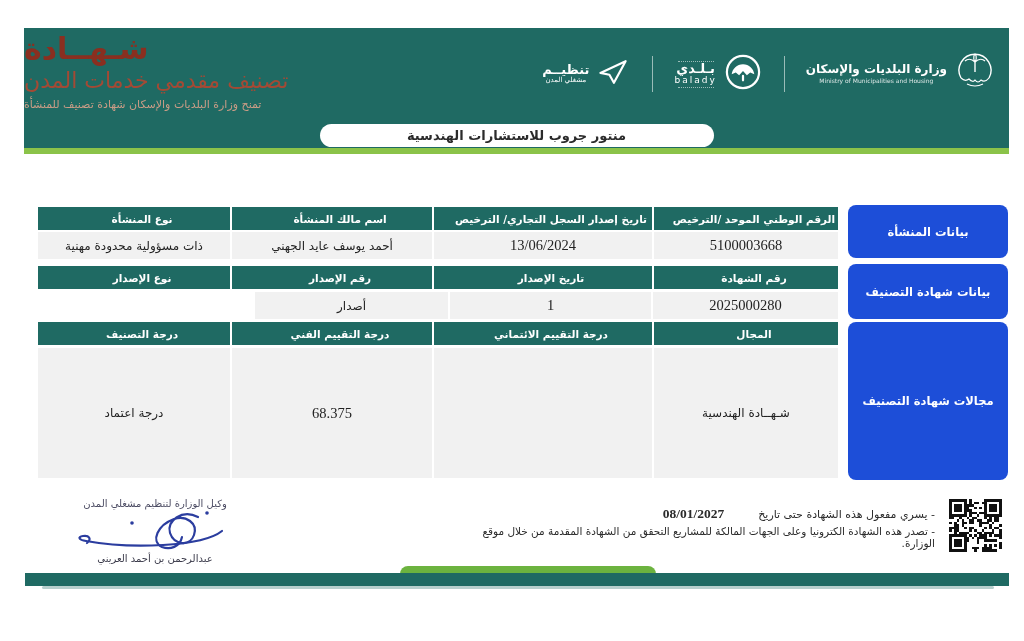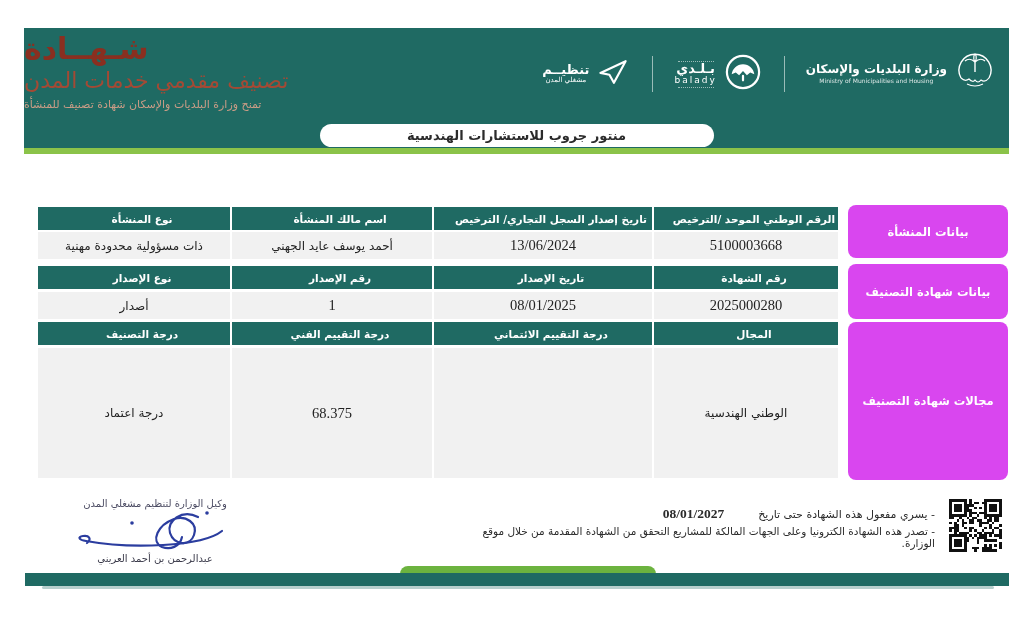--- a/index.html
+++ b/index.html
@@ -30,21 +30,21 @@
   
   .band-table{position:absolute;left:38px;width:800px;direction:rtl;}
   .trow{display:flex;gap:2px;}
   .cell{box-sizing:border-box;display:flex;align-items:center;justify-content:center;text-align:center;}
   .c1{width:185px;} .c2{width:219px;} .c3{width:201px;} .c4{width:193px;}
   .th{height:23px;background:#1f6a63;color:#fff;font-size:10.5px;font-weight:bold;padding-left:16px;}
   .td{height:27px;background:#f1f1f1;color:#222;font-size:12px;text-align:right;}
   .td.num{font-family:"Liberation Serif","DejaVu Serif",serif;font-size:14.5px;}
   .tall .td{height:130px;}
   .gap2{height:2px;} .gap3{height:3px;}
-  .side-tab{position:absolute;left:848px;width:160px;background:#d946ef;border-radius:8px;
+  .side-tab{position:absolute;left:848px;width:160px;background:#1d4ed8;border-radius:8px;
         color:#fff;font-size:11.5px;font-weight:bold;display:flex;align-items:center;
         justify-content:center;text-align:center;direction:rtl;}
   
   .sig-block{position:absolute;left:40px;top:498px;width:230px;text-align:center;}
   .sig-title{font-size:10px;color:#4c4c63;}
   .sig-svg{display:block;margin:-2px auto 0 auto;}
   .sig-name{font-size:10px;color:#3a3a4a;margin-top:-6px;}
   .validity{position:absolute;right:89px;top:506px;width:470px;direction:rtl;text-align:right;color:#2b2b2b;}
   .validity-line1{font-size:11px;display:flex;align-items:baseline;}
   .validity-date{font-family:"Liberation Serif","DejaVu Serif",serif;font-size:13.5px;font-weight:bold;
@@ -142,37 +142,36 @@
   <div class="band-table" style="top:266px;">
     <div class="trow">
       <div class="cell th c1">رقم الشهادة</div>
       <div class="cell th c2">تاريخ الإصدار</div>
       <div class="cell th c3">رقم الإصدار</div>
       <div class="cell th c4">نوع الإصدار</div>
     </div>
     <div class="gap3"></div>
     <div class="trow">
       <div class="cell td num c1">2025000280</div>
-      <div class="cell td num c2">08/01/2025</div>
       <div class="cell td num c3">1</div>
       <div class="cell td c4">أصدار</div>
     </div>
   </div>
   <div class="side-tab" style="top:264px;height:55px;">بيانات شهادة التصنيف</div>
 
   <div class="band-table tall" style="top:322px;">
     <div class="trow">
       <div class="cell th c1">المجال</div>
       <div class="cell th c2">درجة التقييم الائتماني</div>
       <div class="cell th c3">درجة التقييم الفني</div>
       <div class="cell th c4">درجة التصنيف</div>
     </div>
     <div class="gap3"></div>
     <div class="trow">
-      <div class="cell td c1">الوطني الهندسية</div>
+      <div class="cell td c1">شـهــادة الهندسية</div>
       <div class="cell td c2"></div>
       <div class="cell td num c3">68.375</div>
       <div class="cell td c4">درجة اعتماد</div>
     </div>
   </div>
   <div class="side-tab" style="top:322px;height:158px;">مجالات شهادة التصنيف</div>
 
   <div class="sig-block">
     <div class="sig-title" dir="rtl">وكيل الوزارة لتنظيم مشغلي المدن</div>
     <svg class="sig-svg" width="170" height="52" viewBox="0 0 170 52">

